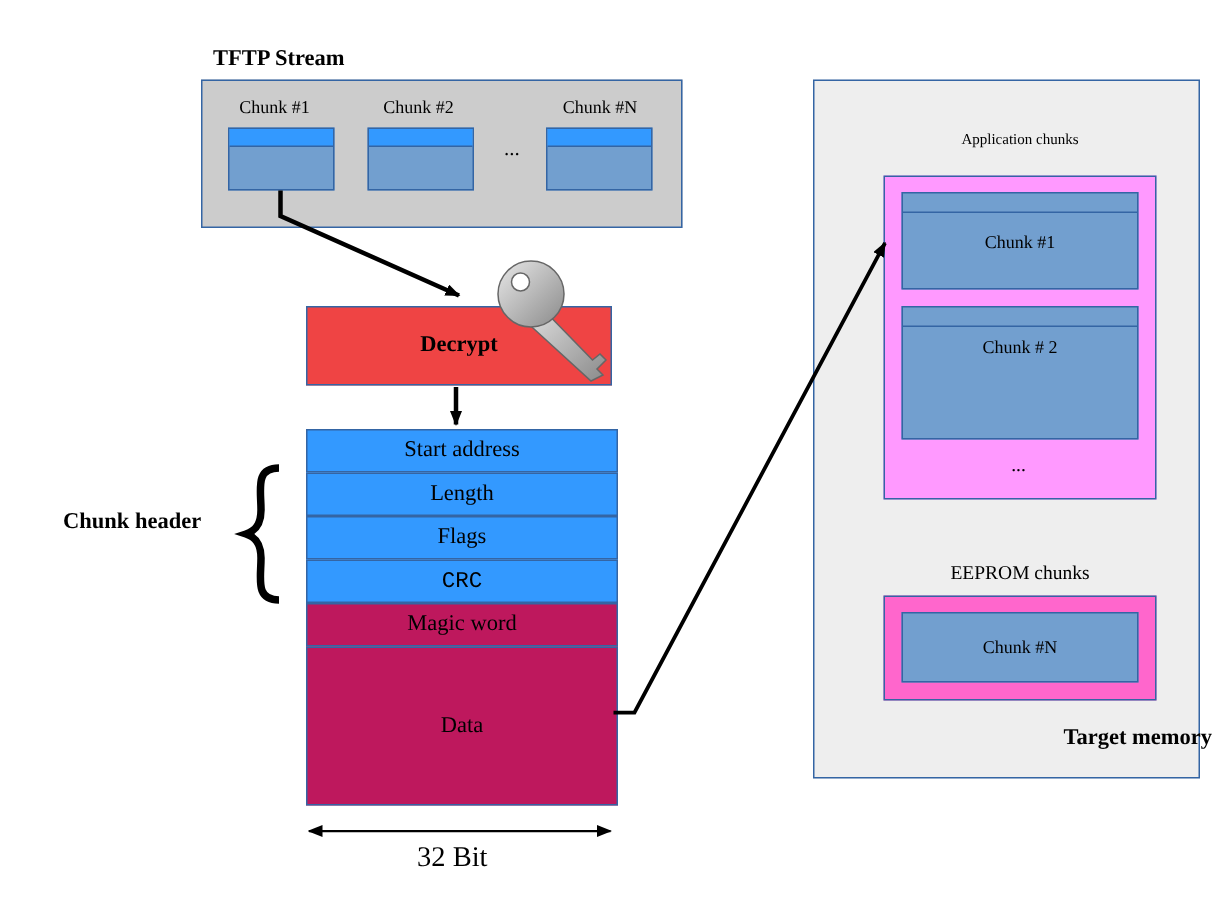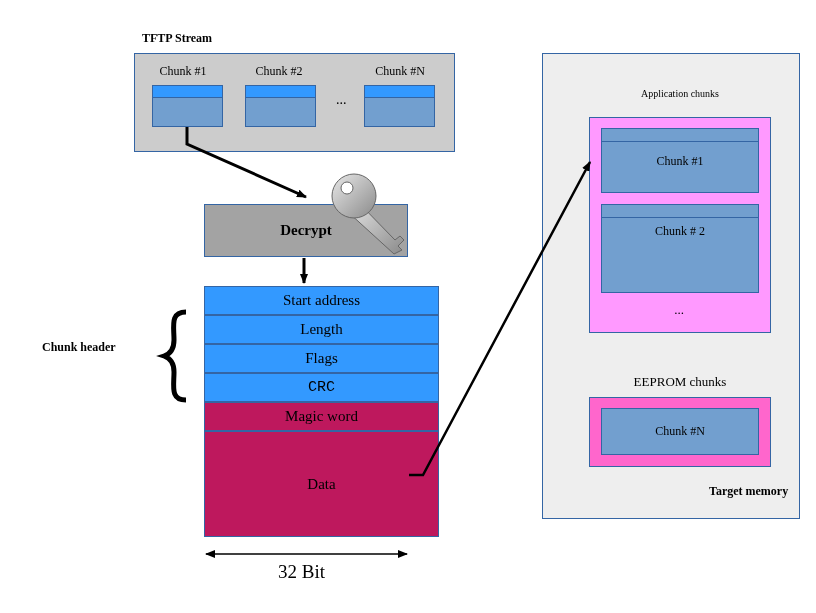--- a/index.html
+++ b/index.html
@@ -1,26 +1,26 @@
 <!DOCTYPE html>
 <html><head>
 <meta charset="utf-8">
 <style>
   html, body { margin:0; padding:0; background:#ffffff; }
   body { width:816px; height:613px; position:relative; overflow:hidden;
          font-family:"Liberation Serif", "DejaVu Serif", serif; color:#000; }
   .abs { position:absolute; box-sizing:border-box; }
-  .title-bold { font-weight:bold; font-size:12px; }
+  .title-bold { font-weight:bold; font-size:15px; }
   .lbl { font-size:12px; text-align:center; }
   .stream-box { left:134px; top:53px; width:321px; height:99px; background:#cccccc; border:1px solid #3465a4; }
   .mini-chunk { width:71px; height:42px; background:#729fcf; border:1px solid #3465a4; }
   .mini-chunk .hdr { height:11px; background:#3399ff; border-bottom:1px solid #3465a4; }
-  .decrypt { left:204px; top:204px; width:204px; height:53px; background:#a3a3a3; border:1px solid #3465a4;
+  .decrypt { left:204px; top:204px; width:204px; height:53px; background:#ef4444; border:1px solid #3465a4;
              display:flex; align-items:center; justify-content:center; font-weight:bold; font-size:15px; }
-  .field { left:204px; width:235px; height:29px; border:1px solid #3465a4; display:flex; align-items:center; justify-content:center; font-size:15px; }
+  .field { left:204px; width:208px; height:29px; border:1px solid #3465a4; display:flex; align-items:center; justify-content:center; font-size:15px; }
   .field.hdrf { background:#3399ff; }
   .field.body { background:#be185d;font-family:Liberation Serif, serif; }
   .target { left:542px; top:53px; width:258px; height:466px; background:#eeeeee; border:1px solid #3465a4; }
   .app-region { left:589px; top:117px; width:182px; height:216px; background:#ff99ff; border:1px solid #3465a4; }
   .app-chunk { left:601px; width:158px; background:#729fcf; border:1px solid #3465a4; }
   .app-chunk .hdr { height:12px; border-bottom:1px solid #3465a4; }
   .eeprom-region { left:589px; top:397px; width:182px; height:70px; background:#ff66cc; border:1px solid #3465a4; }
   .eeprom-chunk { left:601px; top:408px; width:158px; height:47px; background:#729fcf; border:1px solid #3465a4;
                   display:flex; align-items:center; justify-content:center; font-size:12px; }
   svg.overlay { position:absolute; left:0; top:0; }

